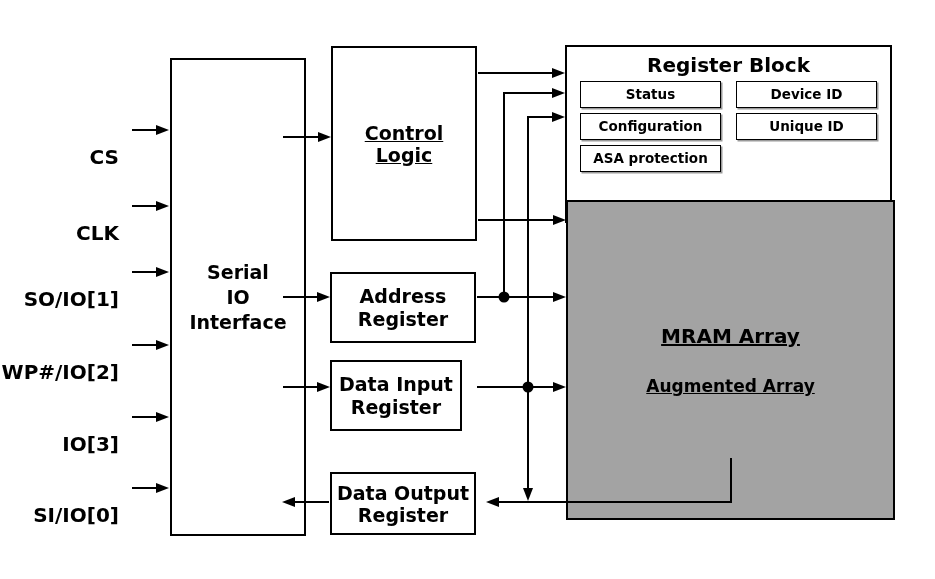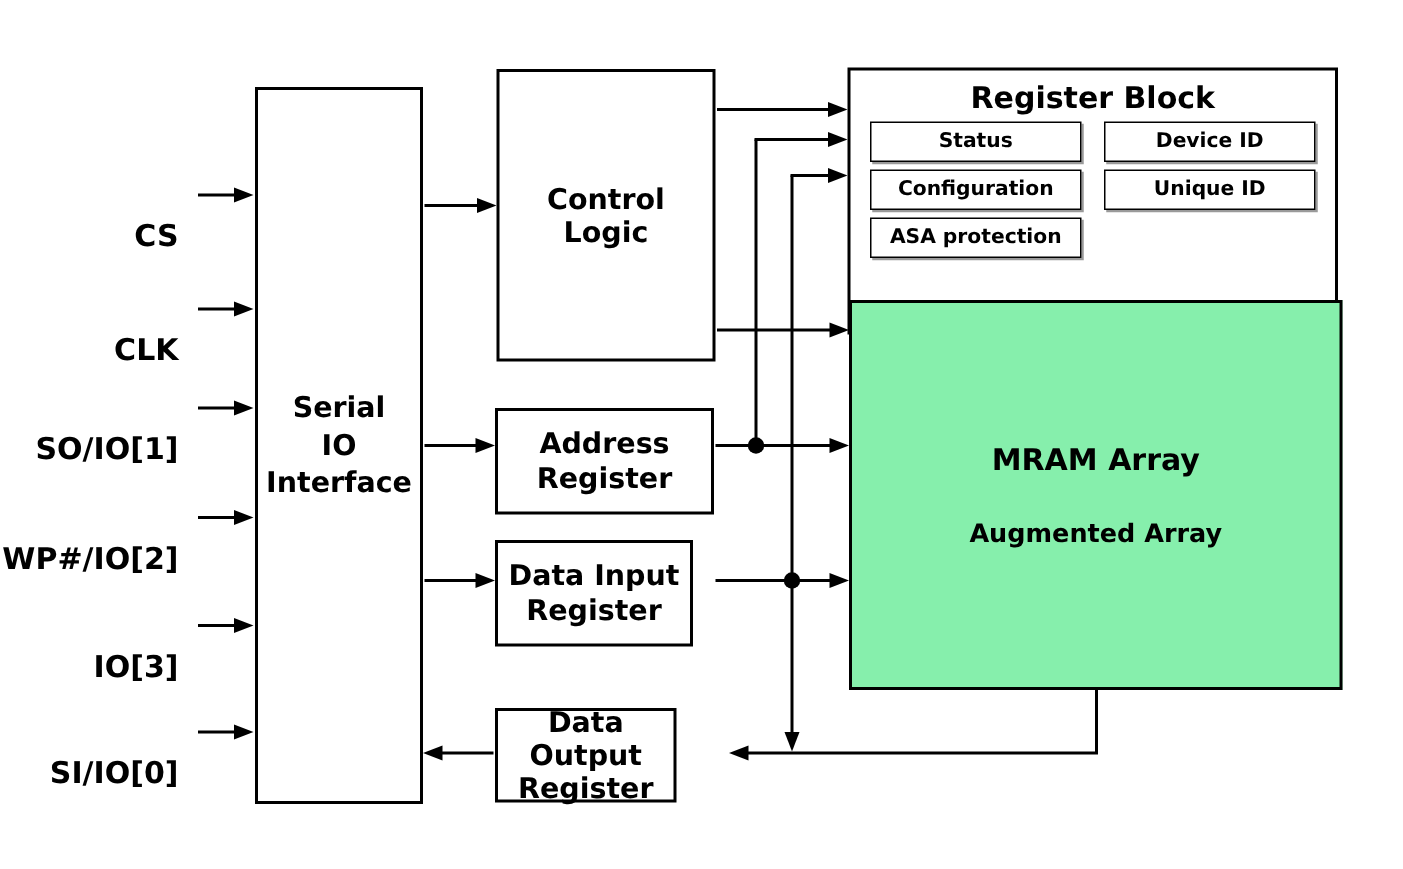--- a/index.html
+++ b/index.html
@@ -32,25 +32,25 @@
     position: absolute;
     left: 0;
     width: 119px;
     height: 24px;
     line-height: 24px;
     text-align: right;
     font-weight: bold;
     font-size: 20px;
     margin-top: 27px;
   }
-  #serial-io       { left: 170px; top: 58px;  width: 112px; height: 478px; font-size: 19px; line-height: 25px; }
-  #control-logic   { left: 331px; top: 46px;  width: 146px; height: 195px; font-size: 19px; line-height: 22px; }
+  #serial-io       { left: 170px; top: 58px;  width: 136px; height: 478px; font-size: 19px; line-height: 25px; }
+  #control-logic   { left: 331px; top: 46px;  width: 146px; height: 195px; font-size: 19px; line-height: 22px; text-decoration: underline; }
   #address-reg     { left: 330px; top: 272px; width: 146px; height: 71px;  font-size: 19px; line-height: 23px; }
   #data-input-reg  { left: 330px; top: 360px; width: 132px; height: 71px;  font-size: 19px; line-height: 23px; }
-  #data-output-reg { left: 330px; top: 472px; width: 121px; height: 63px;  font-size: 19px; line-height: 22px; }
+  #data-output-reg { left: 330px; top: 472px; width: 146px; height: 63px;  font-size: 19px; line-height: 22px; }
 
   #register-block {
     position: absolute;
     left: 565px; top: 45px; width: 327px; height: 178px;
     border: 2.5px solid #000;
     background: #fff;
     box-sizing: border-box;
   }
   #register-block .rb-title {
     margin-top: 5px;
@@ -72,30 +72,31 @@
     border: 1.5px solid #000;
     box-shadow: 1.5px 1.5px 0 #9a9a9a;
     background: #fff;
     text-align: center;
     font-weight: bold;
     font-size: 13.5px;
     box-sizing: border-box;
   }
   #mram-array {
     position: absolute;
-    left: 566px; top: 200px; width: 329px; height: 260px;
+    left: 566px; top: 200px; width: 329px; height: 320px;
     border: 2.5px solid #000;
-    background: #86efac;
+    background: #a3a3a3;
     box-sizing: border-box;
     display: flex;
     flex-direction: column;
     align-items: center;
     justify-content: center;
     text-align: center;
     font-weight: bold;
+    text-decoration: underline;
   }
   #mram-array .mram-title { font-size: 20px; line-height: 26px; margin-bottom: 26px; }
   #mram-array .mram-sub   { font-size: 17px; line-height: 22px; }
 </style>
 </head>
 <body>
 
 <div id="canvas">
 
   <div class="signal-label" style="top:118px">CS</div>

